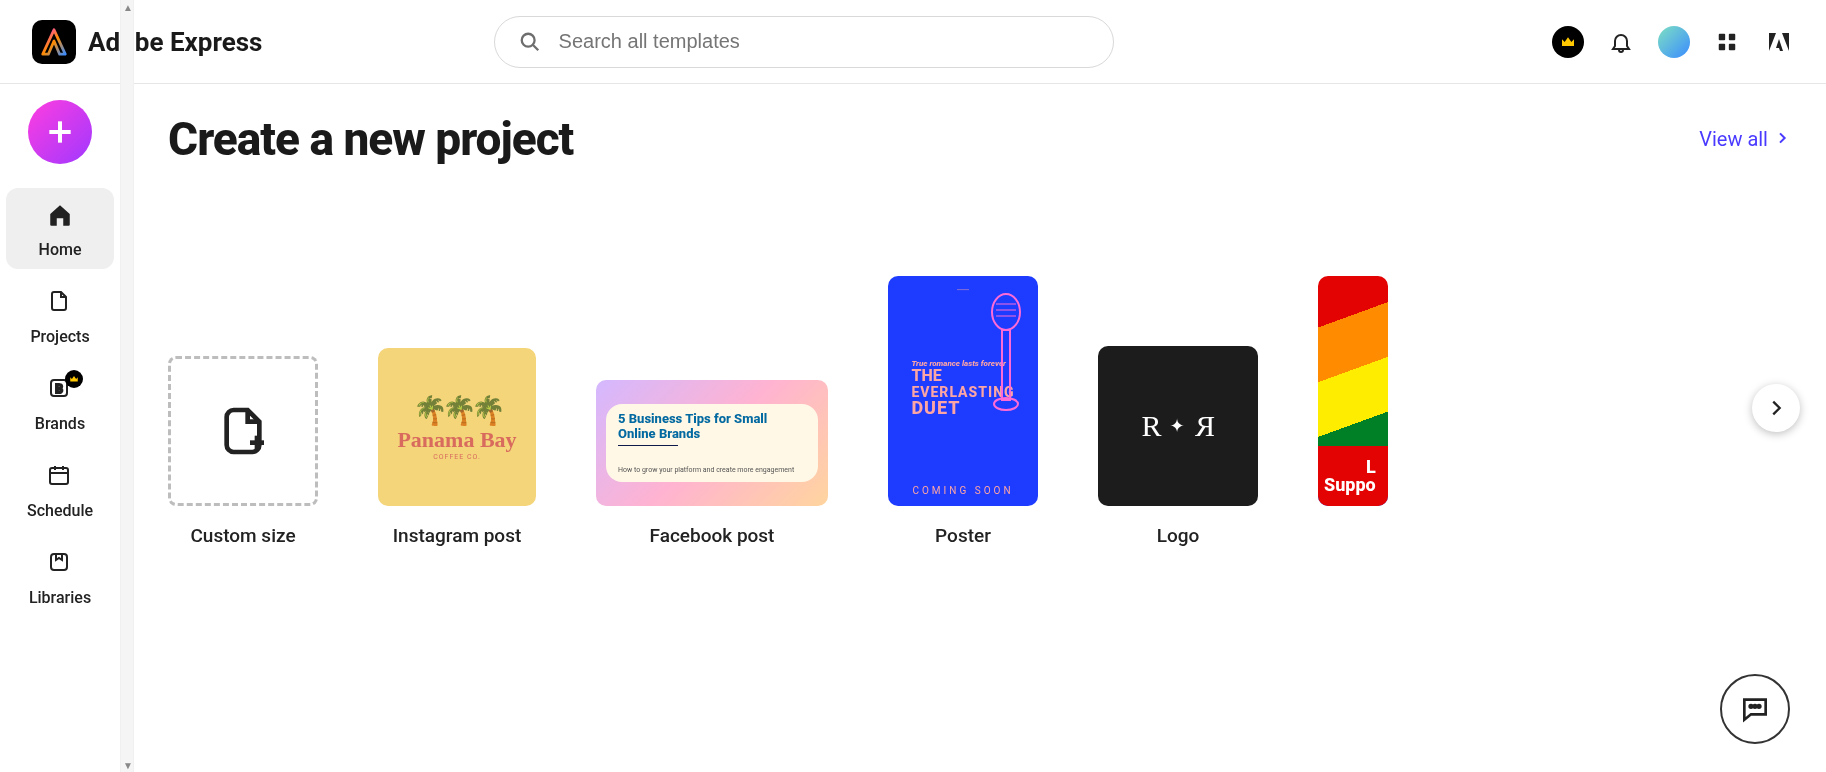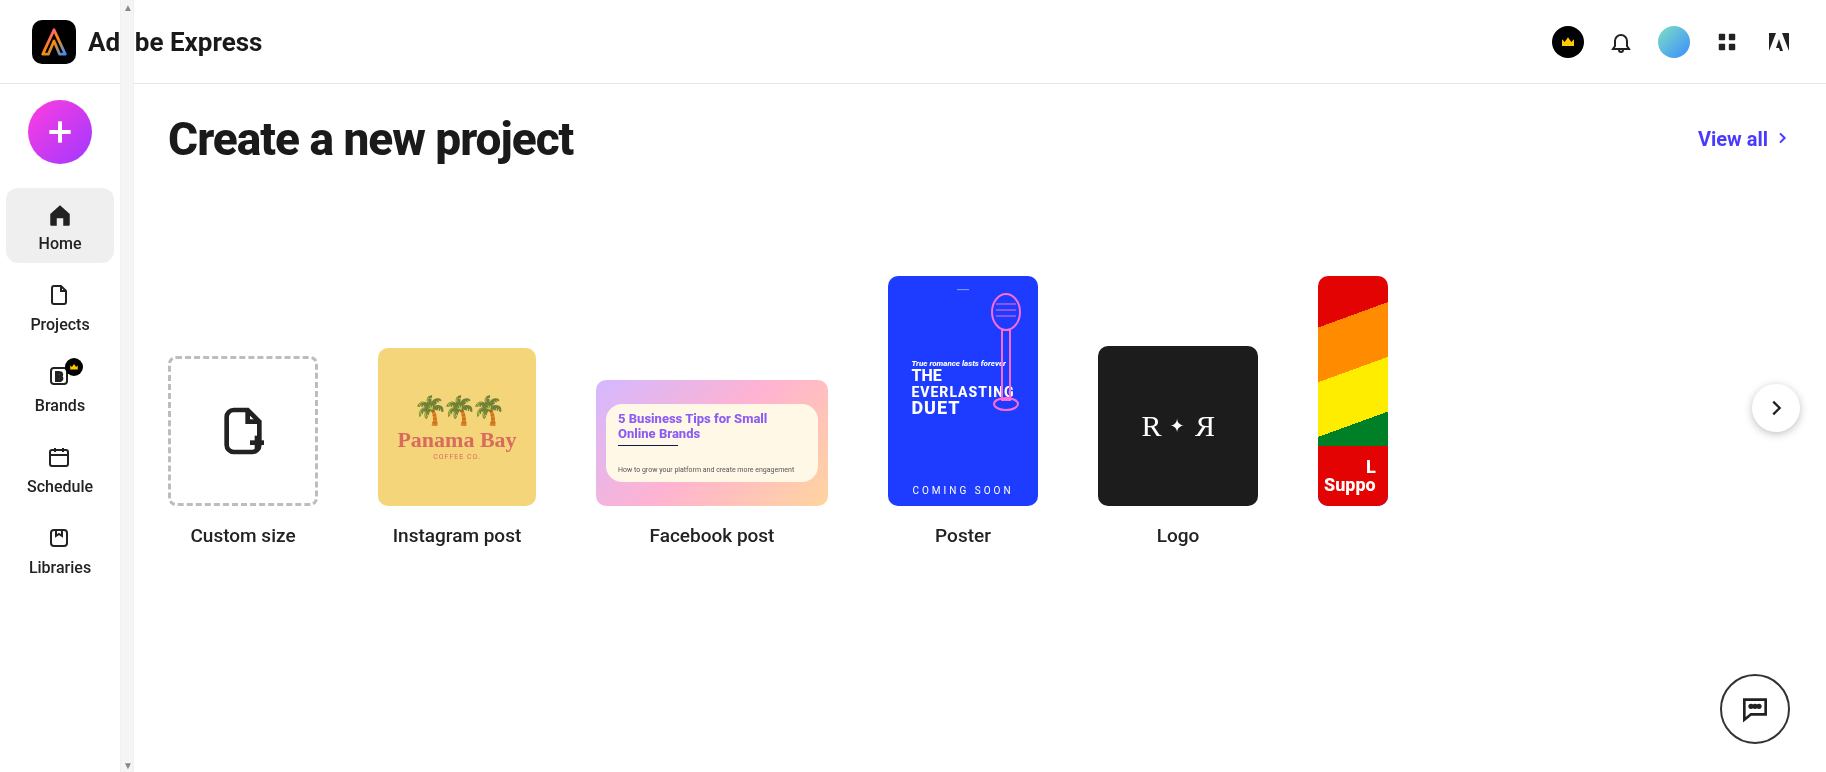--- a/index.html
+++ b/index.html
@@ -18,53 +18,53 @@
   .crown-badge { width:32px; height:32px; border-radius:50%; background:#000; display:flex; align-items:center; justify-content:center; }
   .avatar { width:32px; height:32px; border-radius:50%; background:linear-gradient(135deg,#7ee0c3,#3a8cff); }
   
   .body { display:flex; height:calc(100% - 84px); }
   .sidebar { width:120px; display:flex; flex-direction:column; align-items:center; padding-top:16px; gap:6px; position:relative; }
   .scroll-track { width:14px; background:#f5f5f5; position:absolute; left:120px; top:0; bottom:0; border-left:1px solid #f0f0f0; border-right:1px solid #f0f0f0; }
   .scroll-up, .scroll-down { position:absolute; left:0; width:14px; height:14px; display:flex; align-items:center; justify-content:center; color:#888; font-size:10px; }
   .scroll-up { top:0; }
   .scroll-down { bottom:0; }
   .fab { width:64px; height:64px; border-radius:50%; background:linear-gradient(135deg,#ff3de0,#a038ff); display:flex; align-items:center; justify-content:center; margin-bottom:18px; cursor:pointer;}
-  .nav-item { width:108px; padding:14px 0 10px; border-radius:12px; display:flex; flex-direction:column; align-items:center; gap:6px; cursor:pointer; }
+  .nav-item { width:108px; padding:14px 0 10px; border-radius:12px; display:flex; flex-direction:column; align-items:center; gap:12px; cursor:pointer; }
   .nav-item.active { background:#efefef; }
   .nav-label { font-size:16px; color:#222; font-weight:500;}
   .nav-icon { width:26px; height:26px; position:relative; }
   .brands-badge { position:absolute; top:-6px; right:-10px; width:18px; height:18px; border-radius:50%; background:#000; display:flex; align-items:center; justify-content:center;}
   
   .main { flex:1; padding:24px 36px 0 48px; overflow:hidden; position:relative; }
   .greeting { font-size:22px; color:#333; }
   .greeting .blur { display:inline-block; width:92px; height:22px; background:#e6e6e6; vertical-align:middle; filter:blur(2px); margin-right:4px;}
   .heading-row { display:flex; align-items:center; margin-top:4px; }
   .heading { font-size:46px; font-weight:800; letter-spacing:-1px; }
   .from-photo-wrap { margin-left:auto; display:flex; align-items:center; gap:40px; }
   .from-photo-box { border:5px solid #f40000; padding:14px 18px; border-radius:2px; position:relative;}
   .from-photo-btn { background:#eeeeee; border:none; border-radius:28px; padding:14px 28px; font-size:20px; display:flex; align-items:center; gap:12px; cursor:pointer; font-weight:500;}
-  .view-all { color:#4a3aff; font-size:20px; font-weight:700; display:flex; align-items:center; gap:6px; cursor:pointer; }
+  .view-all { color:#4a3aff; font-size:20px; font-weight:400; display:flex; align-items:center; gap:6px; cursor:pointer; }
   
   .cards { display:flex; gap:60px; margin-top:110px; align-items:flex-end; position:relative; }
   .card { display:flex; flex-direction:column; align-items:center; gap:18px; cursor:pointer;}
   .thumb { border-radius:10px; overflow:hidden; display:flex; align-items:center; justify-content:center; }
   .card-label { font-size:19px; color:#222; font-weight:500;}
   .custom-thumb { width:150px; height:150px; border:3px dashed #bdbdbd; border-radius:8px; display:flex; align-items:center; justify-content:center;}
   
   .t-igs { width:142px; height:230px; background:linear-gradient(180deg,#c7cdd1 0%, #9aa3a8 40%, #5f6b72 70%, #2e3a42 100%); position:relative;}
   .t-igs .strip { position:absolute; right:0; top:0; bottom:0; width:18px; background:#f4efe8; writing-mode:vertical-rl; font-size:8px; color:#555; text-align:center; letter-spacing:2px; padding-top:60px;}
   .t-igp { width:158px; height:158px; background:#f4d57a; position:relative; display:flex; flex-direction:column; align-items:center; justify-content:center;}
   .t-igp .palms { color:#d86b5e; font-size:28px; letter-spacing:-6px;}
   .t-igp .pb { font-family: cursive; color:#d86b5e; font-size:22px; font-weight:700; }
   .t-igp .sub { font-size:7px; color:#d86b5e; letter-spacing:1px;}
   .t-fb { width:232px; height:126px; background:linear-gradient(135deg,#d4b8ff,#ffb3d1,#ffd59e); padding:10px; position:relative;}
   .t-fb .bubble { background:#fff8e6; border-radius:16px; padding:8px 12px; }
-  .t-fb .bt { font-size:13px; font-weight:800; color:#8b5cf6; line-height:1.15;}
+  .t-fb .bt { font-size:13px; font-weight:800; color:#0369a1; line-height:1.15;}
   .t-fb .bs { font-size:7px; color:#555; margin-top:20px;}
-  .t-poster { width:150px; height:230px; background:#1e3cff; color:#ffffff; padding:10px 10px; position:relative; display:flex; flex-direction:column; justify-content:space-between;}
+  .t-poster { width:150px; height:230px; background:#1e3cff; color:#fca5a5; padding:10px 10px; position:relative; display:flex; flex-direction:column; justify-content:space-between;}
   .t-poster .top { font-size:6px; display:flex; justify-content:space-between; opacity:.8;}
   .t-poster .mid { font-weight:800; line-height:1.05;}
   .t-poster .mid .l1 { font-size:8px; font-style:italic;}
   .t-poster .mid .l2 { font-size:16px;}
   .t-poster .mid .l3 { font-size:14px; letter-spacing:1px;}
   .t-poster .mid .l4 { font-size:18px; letter-spacing:1px;}
   .t-poster .bot { font-size:10px; letter-spacing:3px; text-align:center;}
   .t-poster .mic { position:absolute; right:12px; top:16px; width:40px; height:120px; }
   .t-logo { width:160px; height:160px; background:#1c1c1c; display:flex; align-items:center; justify-content:center; color:#fff; font-family: Georgia, serif; font-size:30px; letter-spacing:2px;}
   .t-logo .amp { font-size:18px; margin:0 6px;}
@@ -86,20 +86,31 @@
           <defs>
             <linearGradient id="g" x1="0" y1="0" x2="1" y2="1">
               <stop offset="0" stop-color="#ff3de0"></stop>
               <stop offset=".5" stop-color="#ff8c00"></stop>
               <stop offset="1" stop-color="#3a8cff"></stop>
             </linearGradient>
           </defs>
         </svg>
     </div>
     <div class="logo-text">Adobe Express</div>
+  </div>
+  <div class="search-wrap">
+    <div class="search">
+      <span class="hicon">
+        <svg width="22" height="22" viewBox="0 0 24 24" fill="none" stroke="#6e6e6e" stroke-width="2.5">
+            <circle cx="10" cy="10" r="7"></circle>
+            <line x1="15" y1="15" x2="21" y2="21"></line>
+          </svg>
+      </span>
+      <input type="text" placeholder="Search all templates" style="">
+    </div>
   </div>
   <div class="header-right">
     <div class="crown-badge">
       <svg width="16" height="16" viewBox="0 0 24 24" fill="#ffc800">
           <path d="M3 8l4 4 5-7 5 7 4-4v10H3z"></path>
         </svg>
     </div>
     <div class="hicon">
       <svg width="24" height="24" viewBox="0 0 24 24" fill="none" stroke="#222" stroke-width="2">
           <path d="M18 16v-5a6 6 0 10-12 0v5l-2 3h16z"></path>

